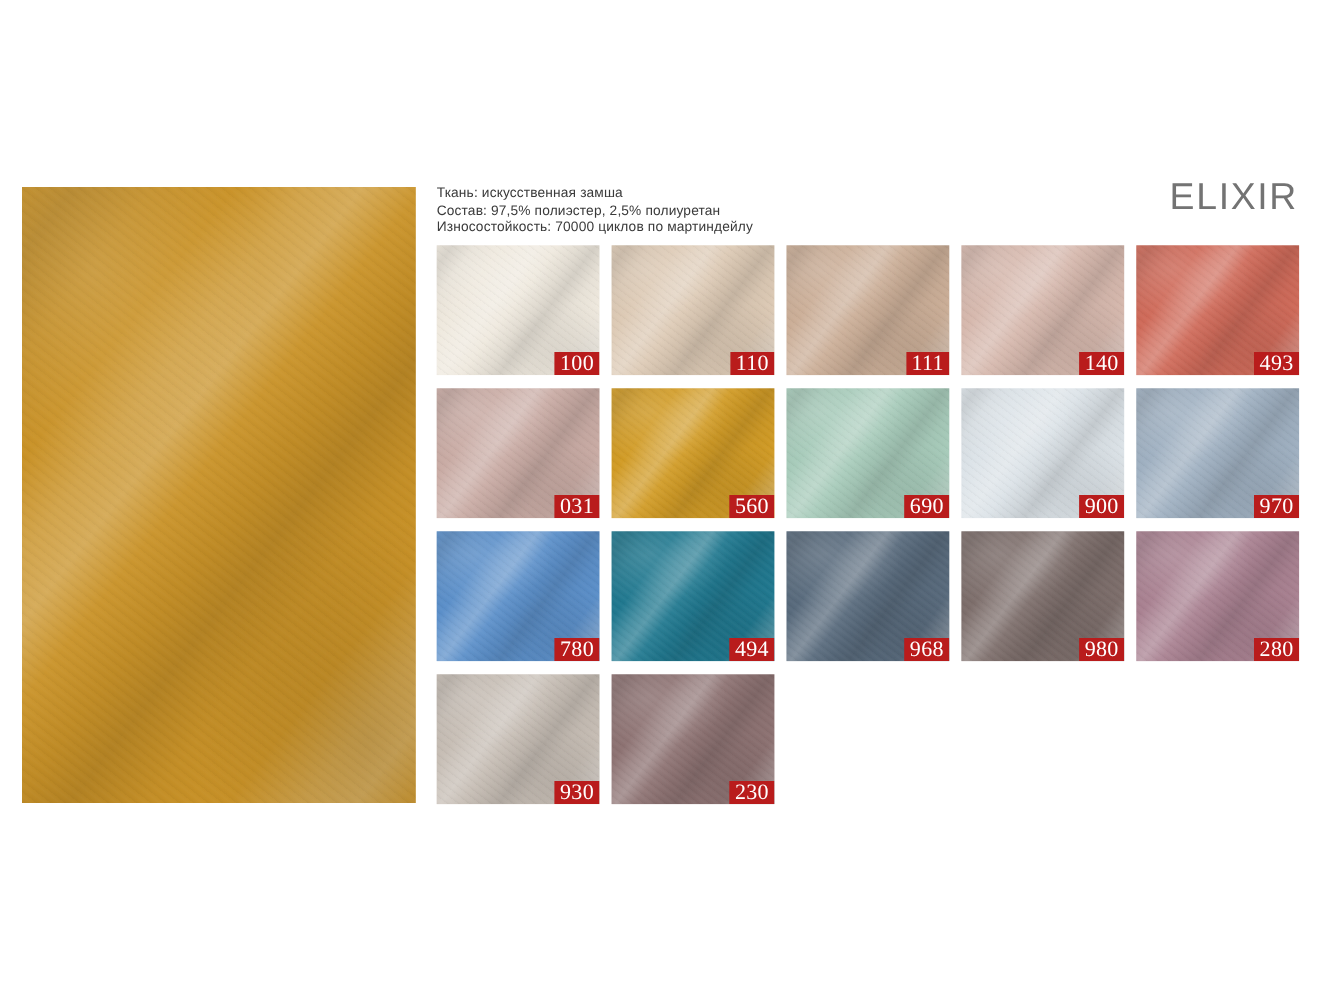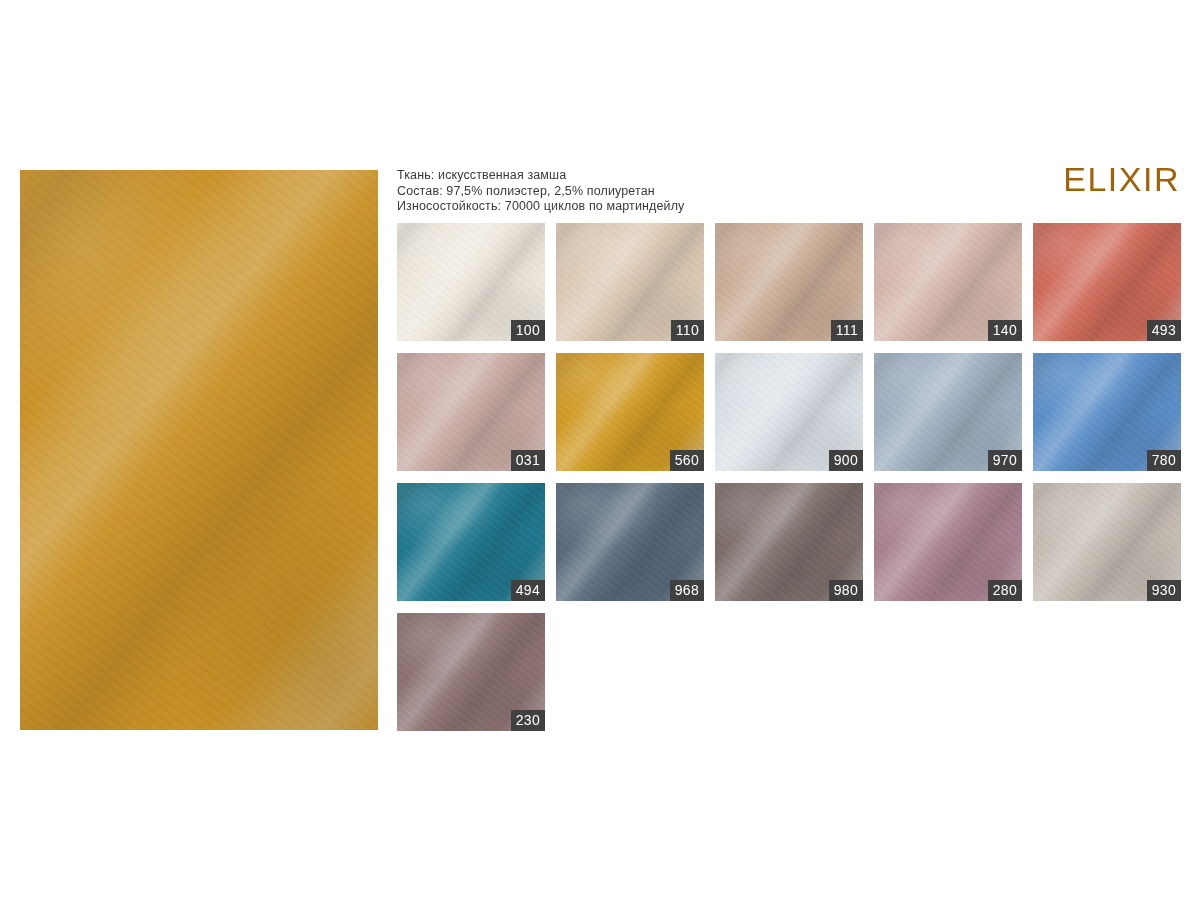--- a/index.html
+++ b/index.html
@@ -45,21 +45,21 @@
   #spec-block div { letter-spacing: 0.01em; }
 
   #collection-title {
     position: absolute;
     right: 0;
     top: 0;
     font-size: 34px;
     line-height: 38px;
     font-weight: 300;
     letter-spacing: 1.5px;
-    color: #a16207;
+    color: #737373;
   }
 
   
   #swatch-grid {
     position: absolute;
     left: 0;
     top: 63px;
     width: 783px;
     display: grid;
     grid-template-columns: repeat(5, 148px);
@@ -71,26 +71,26 @@
   .swatch {
     position: relative;
     overflow: hidden;
   }
   .swatch.empty { visibility: hidden; }
 
   .swatch-code {
     position: absolute;
     right: 0;
     bottom: 0;
-    background: #404040;
+    background: #b91c1c;
     color: #ffffff;
-    font-size: 14px;
+    font-size: 20px;
     line-height: 14px;
     padding: 3px 5px 4px 5px;
-    font-family: Liberation Sans, sans-serif;
+    font-family: Liberation Serif, serif;
     letter-spacing: 0.3px;
   }
 
   
   .fabric {
     position: absolute;
     inset: 0;
   }
   .fabric::before {
     content: "";
@@ -180,20 +180,24 @@
         <div class="swatch-code">493</div>
       </div>
       <div class="swatch" style="background: rgb(201, 171, 164);">
         <div class="fabric"></div>
         <div class="swatch-code">031</div>
       </div>
       <div class="swatch" style="background: rgb(209, 155, 37);">
         <div class="fabric"></div>
         <div class="swatch-code">560</div>
       </div>
+      <div class="swatch" style="background: rgb(167, 203, 186);">
+        <div class="fabric"></div>
+        <div class="swatch-code">690</div>
+      </div>
       <div class="swatch" style="background: rgb(220, 227, 232);">
         <div class="fabric"></div>
         <div class="swatch-code">900</div>
       </div>
       <div class="swatch" style="background: rgb(159, 176, 193);">
         <div class="fabric"></div>
         <div class="swatch-code">970</div>
       </div>
       <div class="swatch" style="background: rgb(91, 143, 201);">
         <div class="fabric"></div>

